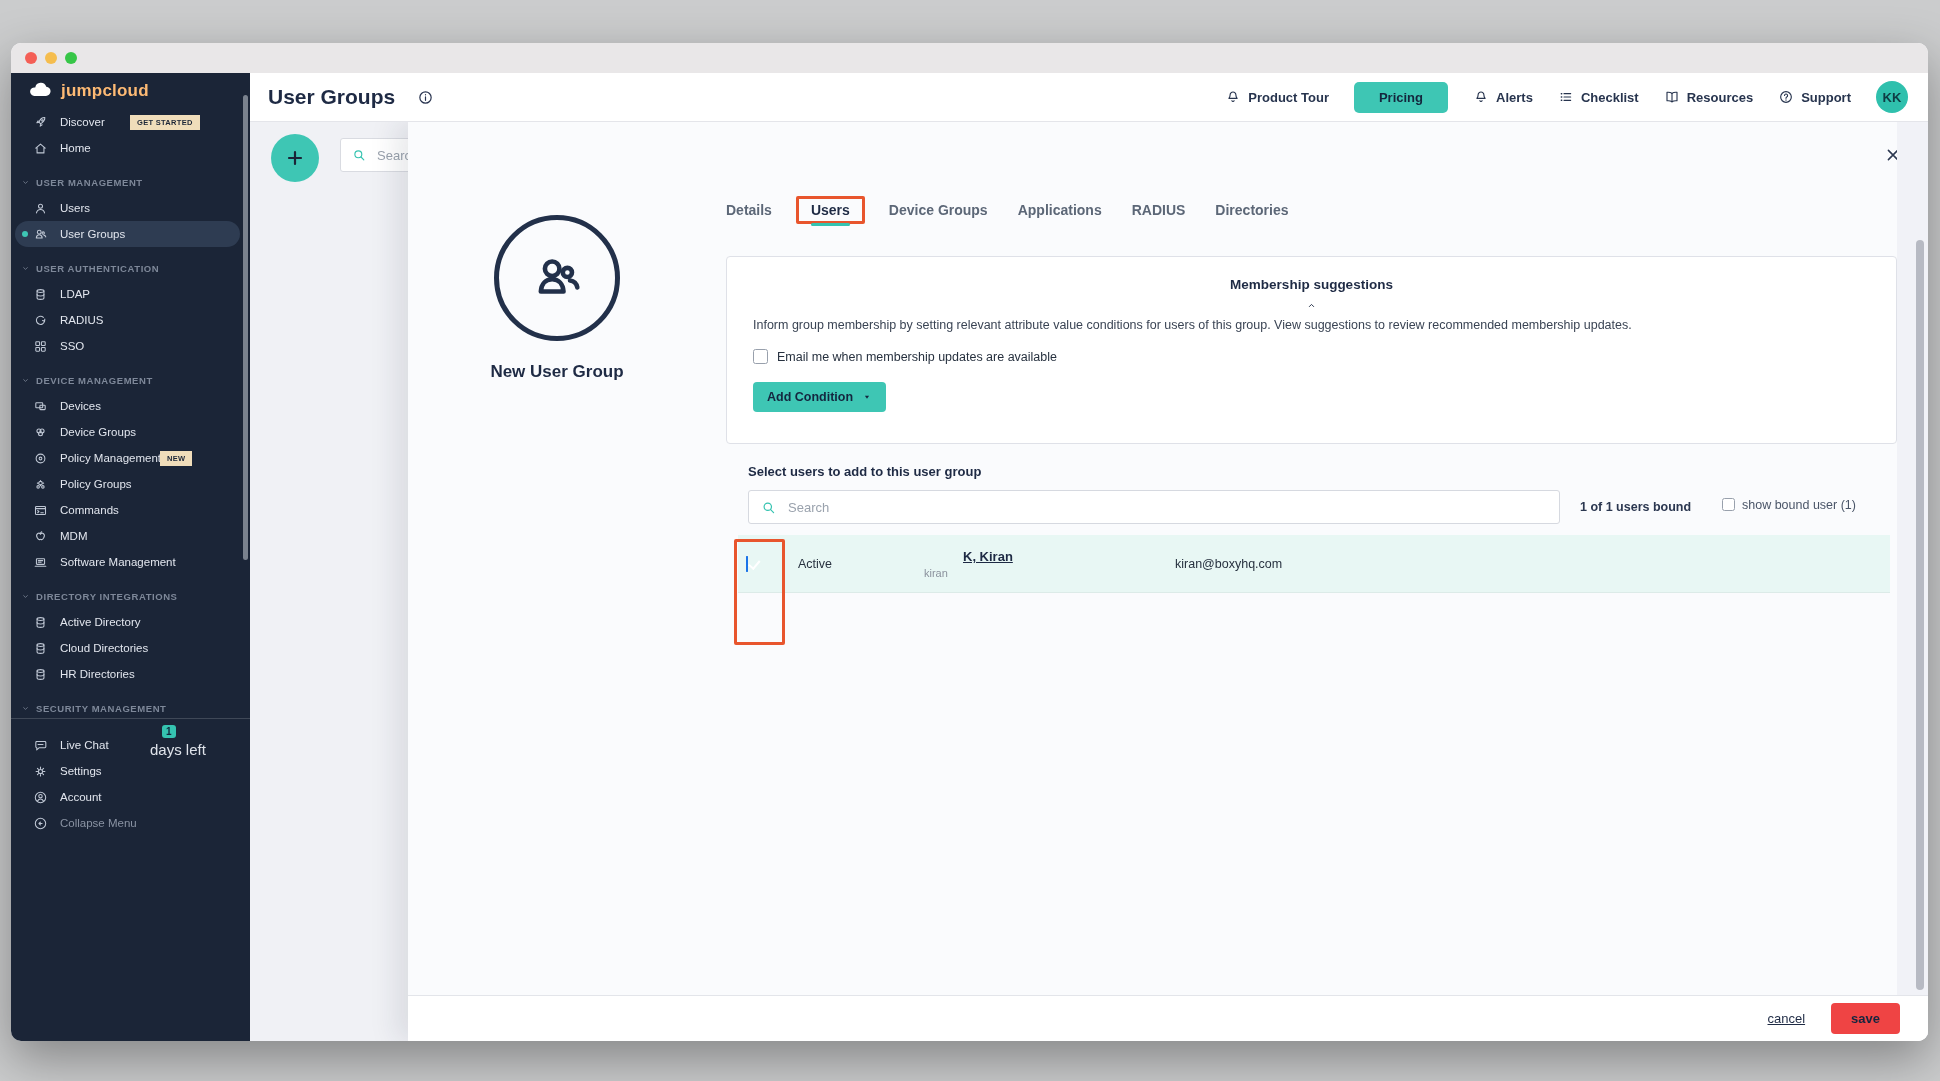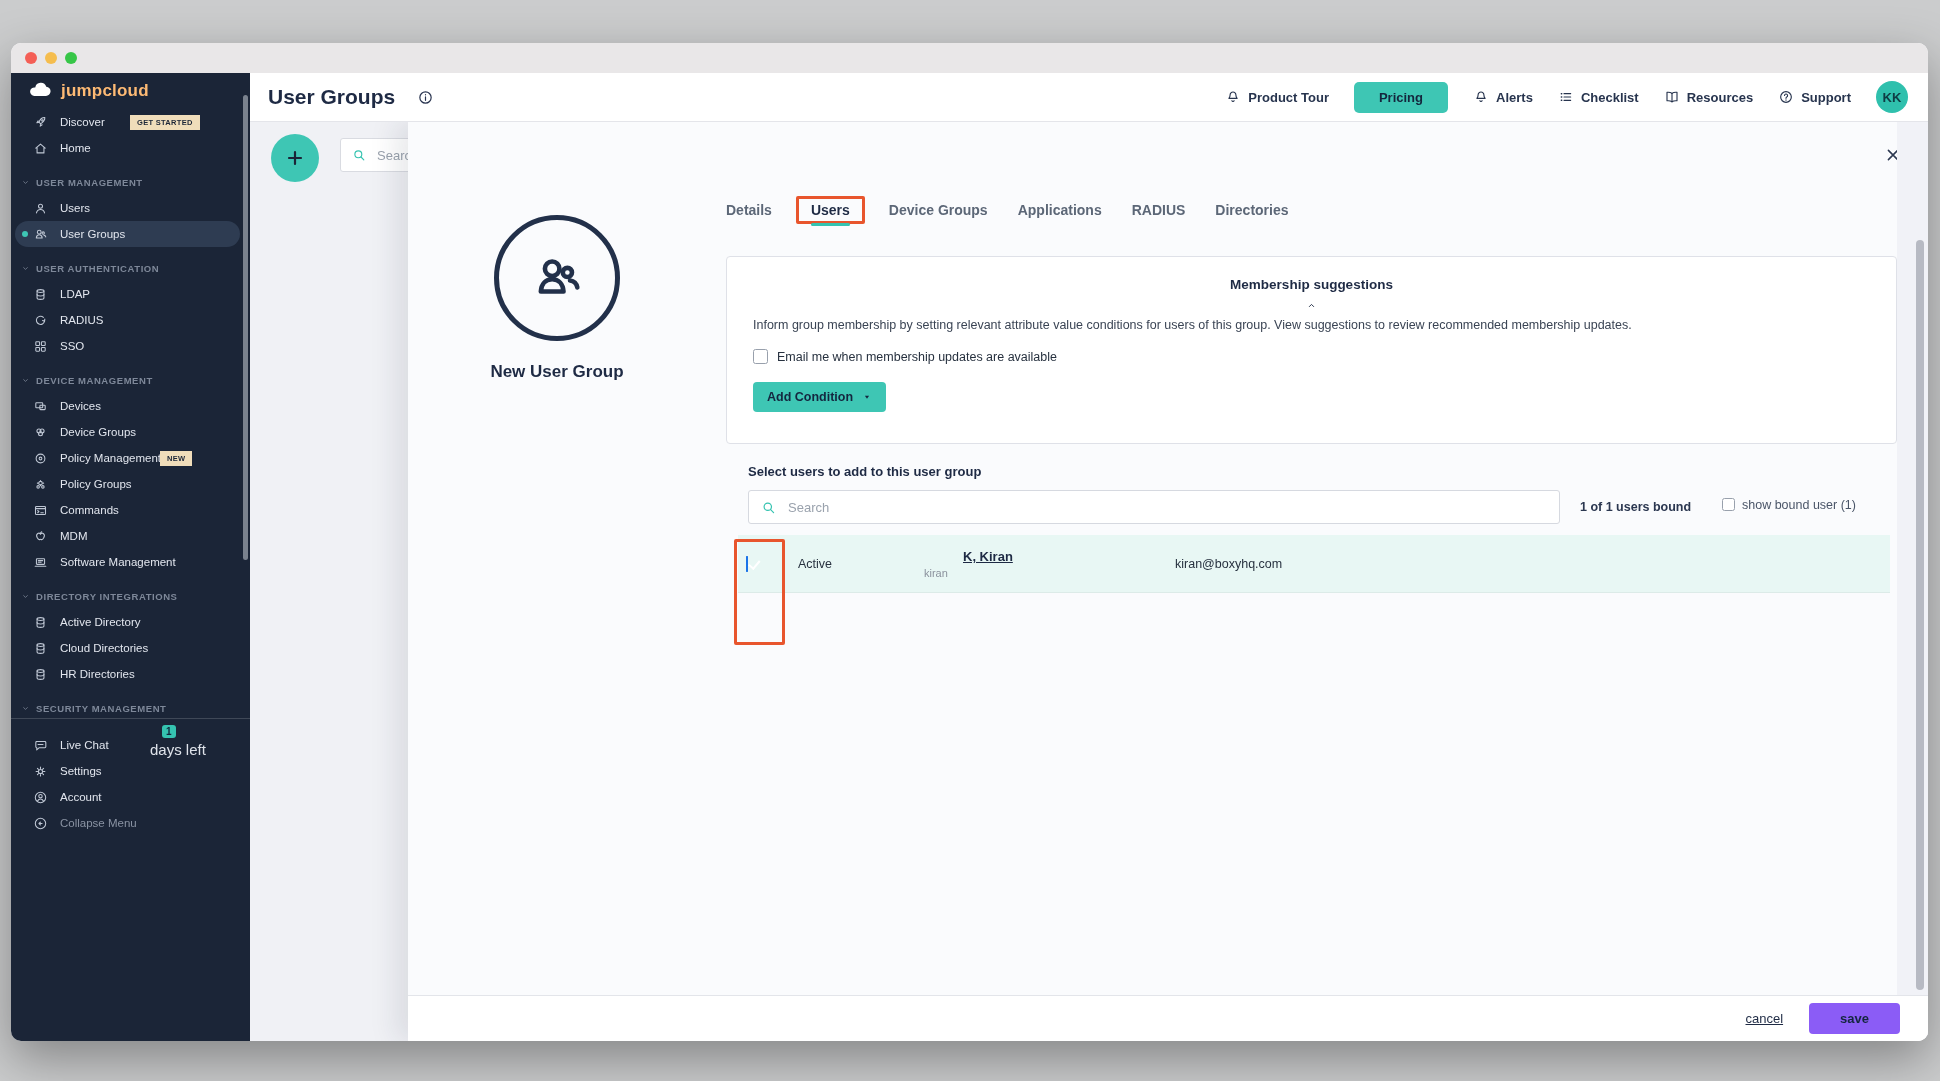--- a/index.html
+++ b/index.html
@@ -92,21 +92,21 @@
   .t-cell-cb{padding-left:8px;}
   .t-cell{padding-left:8px;}
   .name-wrap{display:flex;flex-direction:column;gap:3px;}
   .name-link{font-weight:700;text-decoration:underline;color:#1e2a44;font-size:13px;cursor:pointer;padding-left:39px;}
   .name-sub{font-size:11px;color:#8b929d;}
   .sort-ic{width:9px;height:9px;margin-left:4px;color:#2a3550;}
   .anno-box{position:absolute;left:326px;top:417px;width:51px;height:106px;border:3px solid #e8552d;border-radius:2px;pointer-events:none;}
 
   .m-footer{position:absolute;left:0;right:0;bottom:0;height:46px;background:#fff;border-top:1px solid #e3e5ea;display:flex;align-items:center;justify-content:flex-end;gap:26px;padding-right:28px;}
   .cancel-link{font-size:13px;color:#1e2a44;text-decoration:underline;cursor:pointer;}
-  .save-btn{background:#8b5cf6;color:#14263f;font-weight:700;font-size:13px;padding:8px 31px;border-radius:4px;cursor:pointer;}
+  .save-btn{background:#ef4444;color:#14263f;font-weight:700;font-size:13px;padding:8px 20px;border-radius:4px;cursor:pointer;}
 
   .gutter{position:absolute;right:0;top:0;width:31px;bottom:46px;background:#f1f2f7;}
   .gutter-thumb{position:absolute;right:4px;top:118px;width:8px;height:750px;background:#b7bac3;border-radius:4px;cursor:pointer;}
 </style>
 </head>
 <body>
 
 <svg width="0" height="0" style="position:absolute">
   <defs>
     <symbol id="i-cloud" viewBox="0 0 24 24">

